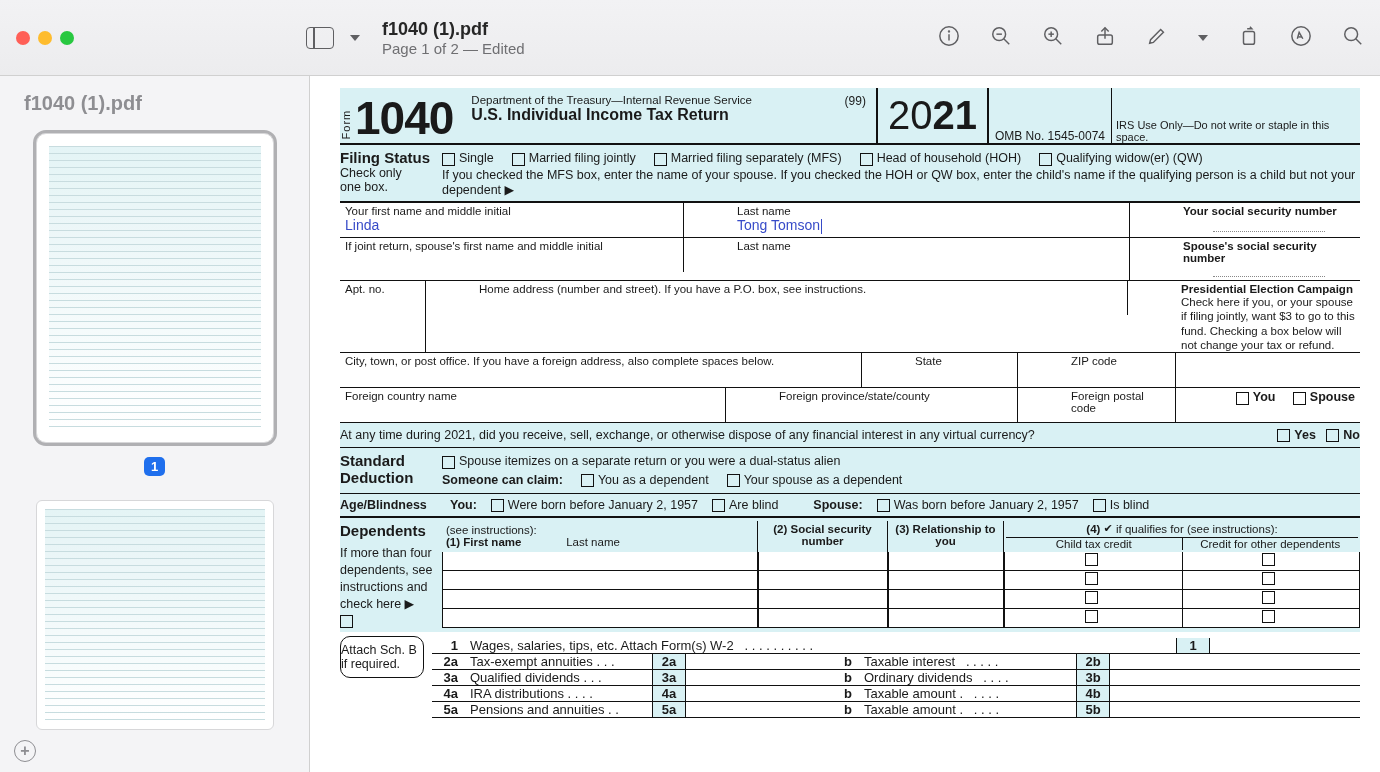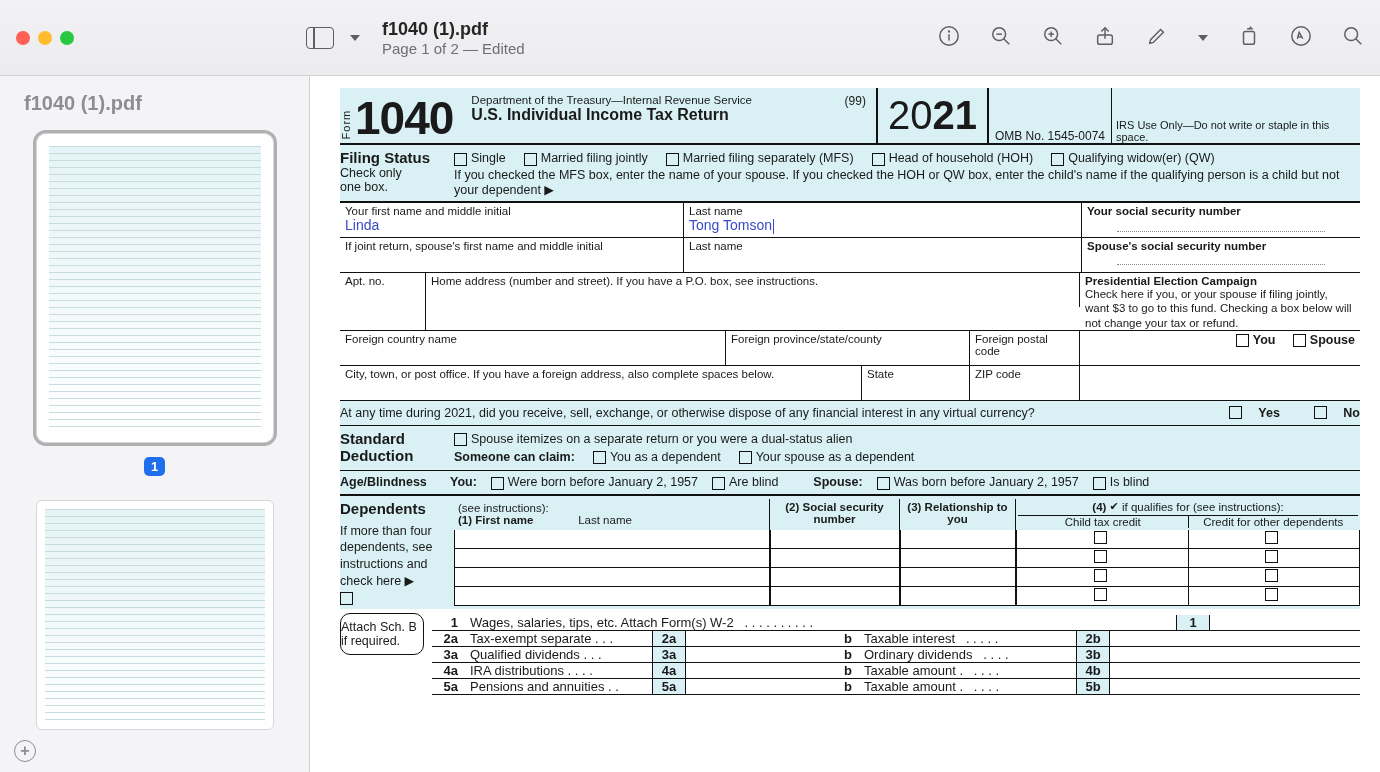--- a/index.html
+++ b/index.html
@@ -69,30 +69,30 @@
   .hdrM{flex:1;padding:6px 6px 4px 10px;}
   .hdrM .l1{font-size:11.5px;}
   .hdrM .l2{font-size:16px;font-weight:800;}
   .ninetynine{font-size:12px;align-self:flex-start;padding:6px 10px 0 0;}
   .year{border-left:2px solid #111;border-right:2px solid #111;padding:0 10px;display:flex;align-items:center;}
   .year .y{font-size:40px;font-weight:300;color:#1a1a1a;}
   .year .y b{font-weight:900;}
   .omb{border-right:1px solid #111;padding:0 6px;display:flex;align-items:flex-end;font-size:12px;}
   .irs{flex:0 0 248px;font-size:11px;padding:0 4px;display:flex;align-items:flex-end;}
 
-  .row{display:flex;gap:12px;}
+  .row{display:flex;gap:0;}
   .cbox{width:13px;height:13px;border:1.3px solid #111;display:inline-block;vertical-align:middle;margin-right:4px;flex:none;}
   .sectL{flex:0 0 102px;padding:4px 4px 4px 0;}
   .sectL .h{font-weight:800;font-size:15px;}
   .sectR{flex:1;padding:4px 0;}
   .fsrow{display:flex;gap:18px;align-items:center;padding:2px 0;}
   .small{font-size:12.5px;}
 
   .tbl{border-top:1px solid #111;}
-  .trow{display:flex;border-bottom:1px solid #111;}
+  .trow{display:flex;border-bottom:1px solid #111;gap:48px;}
   .tcell{border-right:1px solid #111;padding:2px 5px 3px;}
   .tcell:last-child{border-right:none;}
   .lbl{font-size:11.5px;}
   .valblue{font-size:14px;color:#374bc8;}
   .cursor{display:inline-block;width:1px;height:15px;background:#374bc8;vertical-align:middle;margin-left:1px;}
 
   .col-name1{flex:0 0 344px;}
   .col-name2{flex:0 0 398px;}
   .col-ssn{flex:1;}
   .col-addr{flex:0 0 654px;}
@@ -261,47 +261,47 @@
             <div class="lbl">Apt. no.</div>
           </div>
           <div class="tcell col-addr" style="height:34px">
             <div class="lbl">Home address (number and street). If you have a P.O. box, see instructions.</div>
           </div>
           <div class="tcell col-camp" style="border-bottom:none;padding-bottom:0" rowspan="3">
             <div class="lbl" style="font-weight:700">Presidential Election Campaign</div>
             <div class="lbl" style="line-height:1.25">Check here if you, or your spouse if filing jointly, want $3 to go to this fund. Checking a box below will not change your tax or refund.</div>
           </div>
         </div>
+        <div class="trow" style="border-bottom:1px solid #111">
+          <div class="tcell" style="flex:0 0 522px;height:34px">
+            <div class="lbl">City, town, or post office. If you have a foreign address, also complete spaces below.</div>
+          </div>
+          <div class="tcell" style="flex:0 0 108px">
+            <div class="lbl">State</div>
+          </div>
+          <div class="tcell" style="flex:0 0 110px">
+            <div class="lbl">ZIP code</div>
+          </div>
+          <div class="tcell col-camp" style="border-bottom:none"></div>
+        </div>
         <div class="trow">
           <div class="tcell" style="flex:0 0 386px;height:34px">
             <div class="lbl">Foreign country name</div>
           </div>
           <div class="tcell" style="flex:0 0 244px">
             <div class="lbl">Foreign province/state/county</div>
           </div>
           <div class="tcell" style="flex:0 0 110px">
             <div class="lbl">Foreign postal code</div>
           </div>
           <div class="tcell col-camp" style="text-align:right">
             <span class="cbox"></span><span class="lb">You</span>
             &nbsp;&nbsp;&nbsp;
             <span class="cbox"></span><span class="lb">Spouse</span>
           </div>
-        </div>
-        <div class="trow" style="border-bottom:1px solid #111">
-          <div class="tcell" style="flex:0 0 522px;height:34px">
-            <div class="lbl">City, town, or post office. If you have a foreign address, also complete spaces below.</div>
-          </div>
-          <div class="tcell" style="flex:0 0 108px">
-            <div class="lbl">State</div>
-          </div>
-          <div class="tcell" style="flex:0 0 110px">
-            <div class="lbl">ZIP code</div>
-          </div>
-          <div class="tcell col-camp" style="border-bottom:none"></div>
         </div>
       </div>
 
       <div class="row bg-cy" style="border-bottom:1px solid #111;padding:5px 0;align-items:center">
         <div style="flex:1">At any time during 2021, did you receive, sell, exchange, or otherwise dispose of any financial interest in any virtual currency?</div>
         <span class="cbox"></span><span class="lb">Yes</span>
         &nbsp;&nbsp;&nbsp;
         <span class="cbox"></span><span class="lb">No</span>
       </div>
 
@@ -403,21 +403,21 @@
         <div class="attach">Attach Sch. B if required.</div>
         <div class="lines" id="income-lines" style="margin-left:92px">
             <div class="lrow">
               <div class="lno">1</div>
               <div class="ldesc">Wages, salaries, tips, etc. Attach Form(s) W-2 &nbsp; .     .     .     .     .     .     .     .     .     .</div>
               <div class="lbox">1</div>
               <div class="lamt"></div>
             </div>
             <div class="lrow">
               <div class="lno">2a</div>
-              <div class="ldesc" style="flex:0 0 186px">Tax-exempt separate  .     .     .</div>
+              <div class="ldesc" style="flex:0 0 186px">Tax-exempt annuities  .     .     .</div>
               <div class="lbox">2a</div>
               <div class="lamt" style="flex:0 0 150px"></div>
               <div class="lno" style="flex:0 0 24px">b</div>
               <div class="ldesc" style="flex:0 0 216px">Taxable interest &nbsp; .     .     .     .     .</div>
               <div class="lbox">2b</div>
               <div class="lamt"></div>
             </div>
             <div class="lrow">
               <div class="lno">3a</div>
               <div class="ldesc" style="flex:0 0 186px">Qualified dividends  .     .     .</div>

